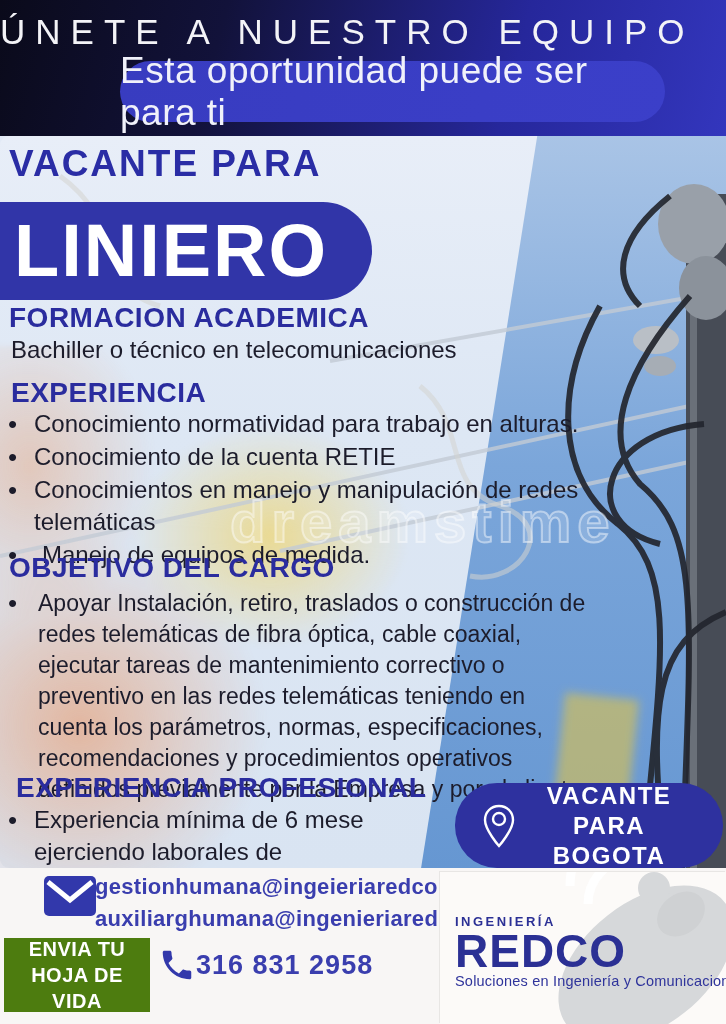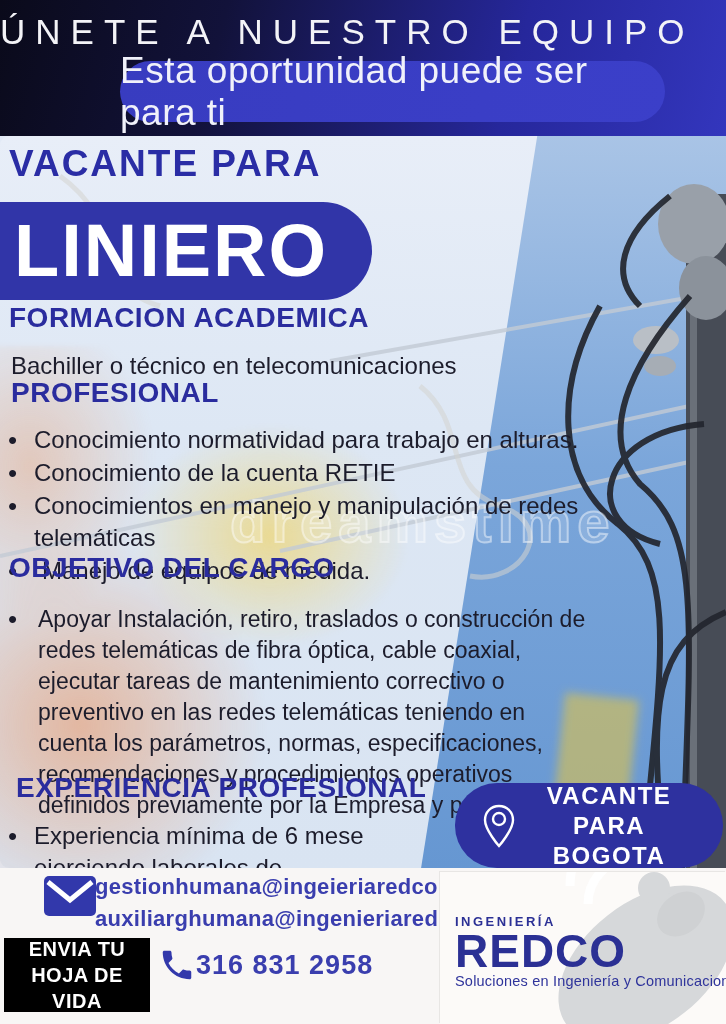--- a/index.html
+++ b/index.html
@@ -56,38 +56,38 @@
   .role-box{
     position:absolute;left:0;top:202px;width:372px;height:98px;
     background:#3135a8;border-radius:0 49px 49px 0;
     display:flex;align-items:center;padding-left:14px;box-sizing:border-box;
   }
   .role-text{color:#ffffff;font-size:74px;font-weight:800;letter-spacing:2px;line-height:1;}
   
   .sec-heading{
     position:absolute;color:#2a2c9e;font-size:28px;font-weight:800;letter-spacing:.5px;white-space:nowrap;
   }
-  .sec-text{position:absolute;color:#1c1c2b;font-size:24px;line-height:32px;margin-top:16px;}
+  .sec-text{position:absolute;color:#1c1c2b;font-size:24px;line-height:32px;}
   ul.blist{margin:0;padding:0;list-style:none;}
   ul.blist li{position:relative;padding-left:34px;margin-bottom:1px;}
   ul.blist li::before{content:"•";position:absolute;left:8px;top:0;font-size:26px;color:#1c1c2b;}
   
   .badge{
     position:absolute;left:455px;top:783px;width:268px;height:85px;border-radius:42px;
     background:#2e319f;display:flex;align-items:center;box-sizing:border-box;padding-left:26px;
   }
   .badge-text{flex:1;text-align:center;color:#fff;font-size:24px;font-weight:600;letter-spacing:1.5px;line-height:30px;padding-right:22px;}
   
   .footer{position:absolute;left:0;top:868px;width:726px;height:156px;background:#f8f6f5;}
   .mail-icon{position:absolute;left:44px;top:8px;}
   .email{position:absolute;left:95px;color:#3a3eae;font-size:22px;font-weight:700;letter-spacing:.3px;white-space:nowrap;text-decoration:none;}
   .email1{top:6px;}
   .email2{top:38px;}
   .cta{
-    position:absolute;left:4px;top:70px;width:146px;height:74px;background:#000000;
+    position:absolute;left:4px;top:70px;width:146px;height:74px;background:#4d7c0f;
     display:flex;flex-direction:column;align-items:center;justify-content:center;
     color:#fff;font-size:20px;font-weight:800;line-height:26px;letter-spacing:.5px;
     border:none;cursor:pointer;font-family:inherit;
   }
   .phone-row{position:absolute;left:158px;top:78px;display:flex;align-items:center;}
   .phone-number{color:#3a3eae;font-size:27px;font-weight:700;letter-spacing:1px;white-space:nowrap;}
   
   .logo-panel{
     position:absolute;left:440px;top:4px;width:286px;height:152px;background:#fcfaf8;
     overflow:hidden;box-shadow:-1px -1px 0 #e8e6e4;
@@ -145,21 +145,21 @@
   </div>
 
   <div class="kicker">VACANTE PARA</div>
   <div class="role-box">
     <span class="role-text">LINIERO</span>
   </div>
 
   <div class="sec-heading" style="left:9px;top:302px;">FORMACION ACADEMICA</div>
   <div class="sec-text" style="left:11px;top:334px;width:620px;">Bachiller o técnico en telecomunicaciones</div>
 
-  <div class="sec-heading" style="left:11px;top:377px;">PROFESIONAL</div>
+  <div class="sec-heading" style="left:11px;top:377px;">EXPERIENCIA</div>
   <div class="sec-text" style="left:0;top:408px;width:608px;">
     <ul class="blist">
       <li><span>Conocimiento normatividad para trabajo en alturas.</span></li>
       <li><span>Conocimiento de la cuenta RETIE</span></li>
       <li><span>Conocimientos en manejo y manipulación de redes telemáticas</span></li>
       <li style="padding-left:42px;"><span>Manejo de equipos de medida.</span></li>
     </ul>
   </div>
 
   <div class="sec-heading" style="left:9px;top:552px;">OBJETIVO DEL CARGO</div>

